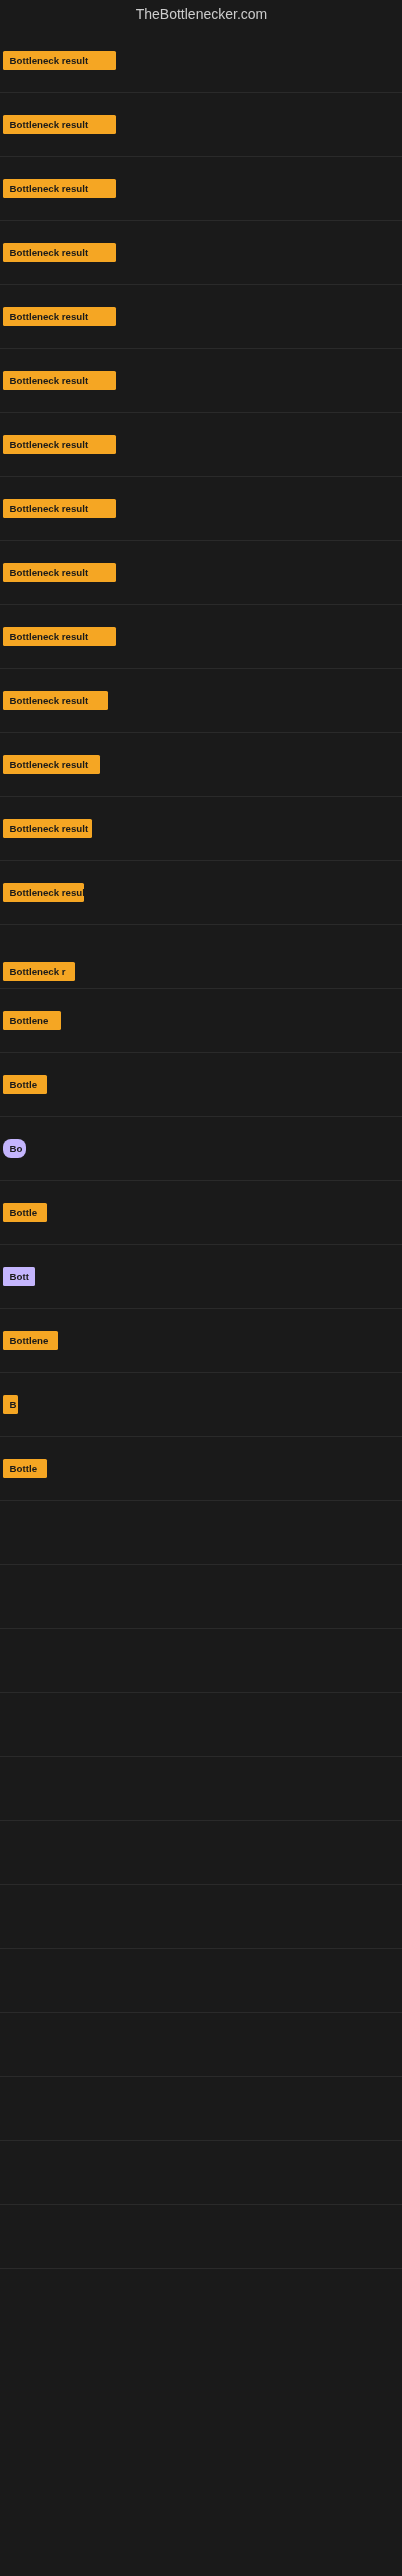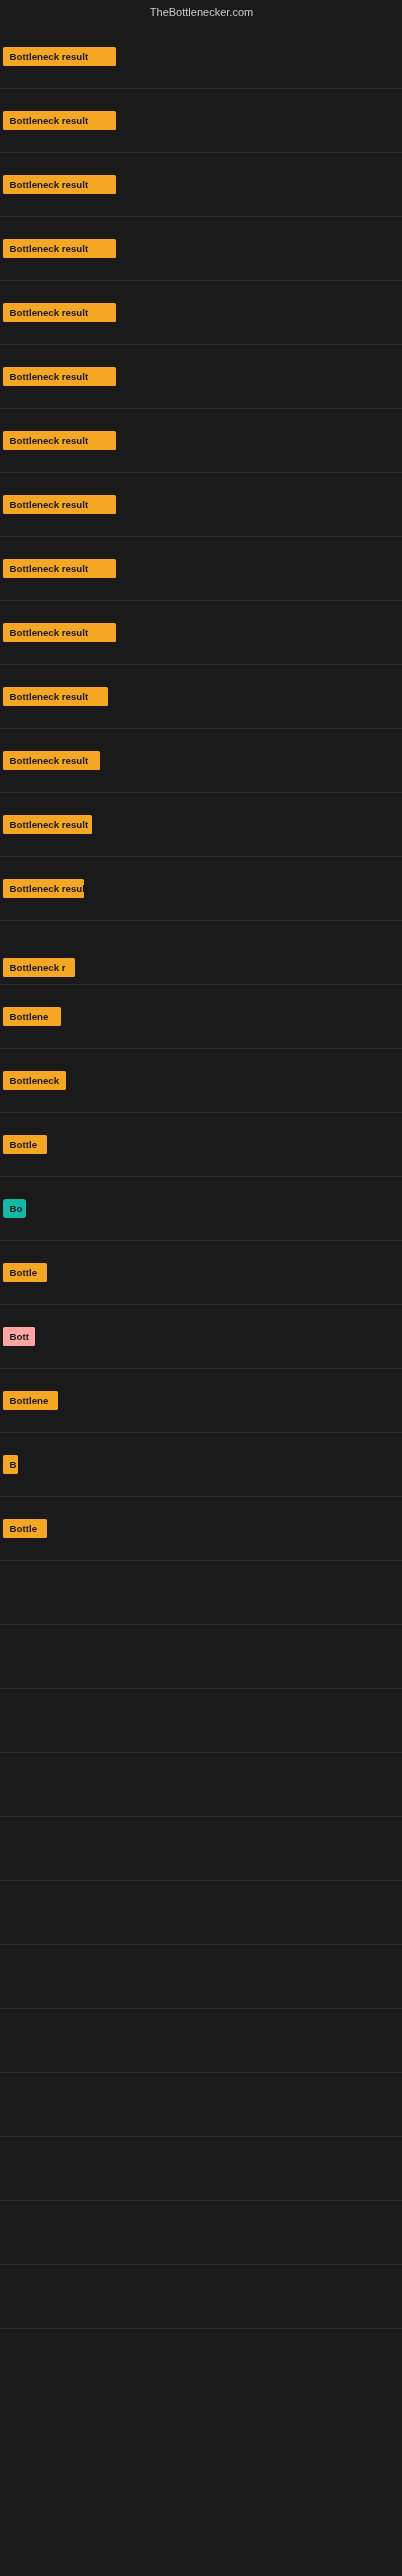--- a/index.html
+++ b/index.html
@@ -12,21 +12,21 @@
       width: 403px;
       min-height: 2576px;
       background-color: #1a1a1a;
       font-family: Arial, sans-serif;
       position: relative;
     }
 
     .site-title {
       text-align: center;
       color: #cccccc;
-      font-size: 11px;
+      font-size: 14px;
       padding: 6.4px 0;
       background-color: #1a1a1a;
     }
   </style>
 </head>
 <body>
 
 <div class="site-title">
   <span>TheBottlenecker.com</span>
 </div>
@@ -74,33 +74,30 @@
     <div style="padding: 6.4px 3.2px; min-height: 64px; display: flex; align-items: center; border-bottom: 0.8px solid rgb(42, 42, 42);">
       <span style="display: inline-block; background-color: rgb(245, 166, 35); color: rgb(26, 26, 26); font-size: 9.7px; font-weight: bold; padding: 4px 6.4px; border-radius: 1.6px; white-space: nowrap; overflow: hidden; max-width: 81px; width: 81px;">Bottleneck result</span>
     </div>
     <div style="padding: 6.4px 3.2px; min-height: 64px; display: flex; align-items: flex-end; border-bottom: 0.8px solid rgb(42, 42, 42);">
       <span style="display: inline-block; background-color: rgb(245, 166, 35); color: rgb(26, 26, 26); font-size: 9.7px; font-weight: bold; padding: 4px 6.4px; border-radius: 1.6px; white-space: nowrap; overflow: hidden; max-width: 72px; width: 72px;">Bottleneck r</span>
     </div>
     <div style="padding: 6.4px 3.2px; min-height: 64px; display: flex; align-items: center; border-bottom: 0.8px solid rgb(42, 42, 42);">
       <span style="display: inline-block; background-color: rgb(245, 166, 35); color: rgb(26, 26, 26); font-size: 9.7px; font-weight: bold; padding: 4px 6.4px; border-radius: 1.6px; white-space: nowrap; overflow: hidden; max-width: 58px; width: 58px;">Bottlene</span>
     </div>
     <div style="padding: 6.4px 3.2px; min-height: 64px; display: flex; align-items: center; border-bottom: 0.8px solid rgb(42, 42, 42);">
-      <span style="display: inline-block; background-color: rgb(245, 166, 35); color: rgb(26, 26, 26); font-size: 9.7px; font-weight: bold; padding: 4px 6.4px; border-radius: 1.6px; white-space: nowrap; overflow: hidden; max-width: 63px; width: 63px;">Bottleneck</span>
+      <span style="display: inline-block; background-color: rgb(245, 166, 35); color: rgb(26, 26, 26); font-size: 9.7px; font-weight: bold; padding: 4px 6.4px; border-radius: 1.6px; white-space: nowrap; overflow: hidden; max-width: 44px; width: 44px;">Bottle</span>
+    </div>
+    <div style="padding: 6.4px 3.2px; min-height: 64px; display: flex; align-items: center; border-bottom: 0.8px solid rgb(42, 42, 42);">
+      <span style="display: inline-block; background-color: #c4b5fd; color: rgb(26, 26, 26); font-size: 9.7px; font-weight: bold; padding: 4px 6.4px; border-radius: 8px; white-space: nowrap; overflow: hidden; max-width: 22.5px; width: 22.5px;">Bo</span>
     </div>
     <div style="padding: 6.4px 3.2px; min-height: 64px; display: flex; align-items: center; border-bottom: 0.8px solid rgb(42, 42, 42);">
       <span style="display: inline-block; background-color: rgb(245, 166, 35); color: rgb(26, 26, 26); font-size: 9.7px; font-weight: bold; padding: 4px 6.4px; border-radius: 1.6px; white-space: nowrap; overflow: hidden; max-width: 44px; width: 44px;">Bottle</span>
     </div>
     <div style="padding: 6.4px 3.2px; min-height: 64px; display: flex; align-items: center; border-bottom: 0.8px solid rgb(42, 42, 42);">
-      <span style="display: inline-block; background-color: #14b8a6; color: rgb(26, 26, 26); font-size: 9.7px; font-weight: bold; padding: 4px 6.4px; border-radius: 3px; white-space: nowrap; overflow: hidden; max-width: 22.5px; width: 22.5px;">Bo</span>
-    </div>
-    <div style="padding: 6.4px 3.2px; min-height: 64px; display: flex; align-items: center; border-bottom: 0.8px solid rgb(42, 42, 42);">
-      <span style="display: inline-block; background-color: rgb(245, 166, 35); color: rgb(26, 26, 26); font-size: 9.7px; font-weight: bold; padding: 4px 6.4px; border-radius: 1.6px; white-space: nowrap; overflow: hidden; max-width: 44px; width: 44px;">Bottle</span>
-    </div>
-    <div style="padding: 6.4px 3.2px; min-height: 64px; display: flex; align-items: center; border-bottom: 0.8px solid rgb(42, 42, 42);">
-      <span style="display: inline-block; background-color: #fca5a5; color: rgb(26, 26, 26); font-size: 9.7px; font-weight: bold; padding: 4px 6.4px; border-radius: 1.6px; white-space: nowrap; overflow: hidden; max-width: 32px; width: 32px;">Bott</span>
+      <span style="display: inline-block; background-color: #c4b5fd; color: rgb(26, 26, 26); font-size: 9.7px; font-weight: bold; padding: 4px 6.4px; border-radius: 1.6px; white-space: nowrap; overflow: hidden; max-width: 32px; width: 32px;">Bott</span>
     </div>
     <div style="padding: 6.4px 3.2px; min-height: 64px; display: flex; align-items: center; border-bottom: 0.8px solid rgb(42, 42, 42);">
       <span style="display: inline-block; background-color: rgb(245, 166, 35); color: rgb(26, 26, 26); font-size: 9.7px; font-weight: bold; padding: 4px 6.4px; border-radius: 1.6px; white-space: nowrap; overflow: hidden; max-width: 55px; width: 55px;">Bottlene</span>
     </div>
     <div style="padding: 6.4px 3.2px; min-height: 64px; display: flex; align-items: center; border-bottom: 0.8px solid rgb(42, 42, 42);">
       <span style="display: inline-block; background-color: rgb(245, 166, 35); color: rgb(26, 26, 26); font-size: 9.7px; font-weight: bold; padding: 4px 6.4px; border-radius: 1.6px; white-space: nowrap; overflow: hidden; max-width: 14.5px; width: 14.5px;">B</span>
     </div>
     <div style="padding: 6.4px 3.2px; min-height: 64px; display: flex; align-items: center; border-bottom: 0.8px solid rgb(42, 42, 42);">
       <span style="display: inline-block; background-color: rgb(245, 166, 35); color: rgb(26, 26, 26); font-size: 9.7px; font-weight: bold; padding: 4px 6.4px; border-radius: 1.6px; white-space: nowrap; overflow: hidden; max-width: 44px; width: 44px;">Bottle</span>
     </div>

